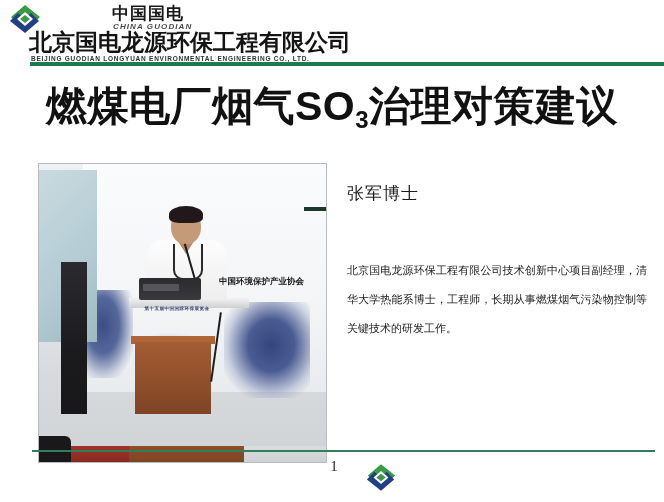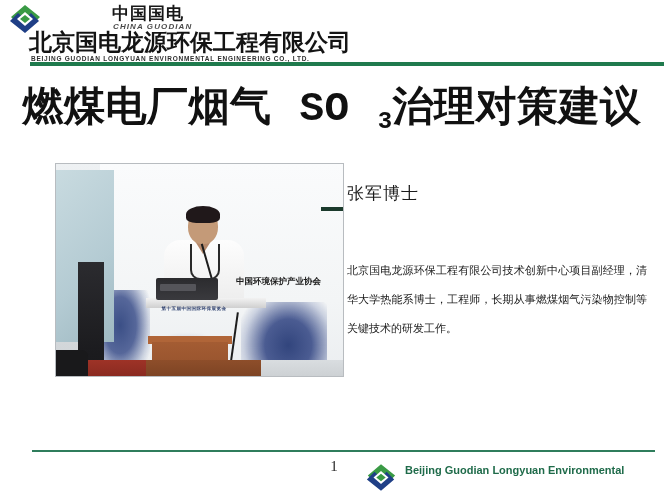--- a/index.html
+++ b/index.html
@@ -90,30 +90,29 @@
     white-space: nowrap;
   }
   .slide-title .sub {
     font-size: 24px;
     vertical-align: baseline;
     position: relative;
     top: 8px;
     font-weight: bold;
   }
   .slide-title .lat {
-    font-family: Liberation Mono, monospace;
-    font-weight: bold;
-    margin-left: 28px;
+    font-family: Liberation Sans, sans-serif;
+    font-weight: bold;
   }
 
   
   .photo {
     position: absolute;
-    left: 55px; top: 163px;
-    width: 289px; height: 214px;
+    left: 38px; top: 163px;
+    width: 289px; height: 300px;
     overflow: hidden;
     background: #c9ccd0;
     border: 1px solid #b8bcc0;
     box-sizing: border-box;
   }
   .photo .ph-wall {
     position: absolute; inset: 0;
     background: linear-gradient(180deg,#eef1f3 0%, #e6e9ec 34%, #dfe3e6 55%, #d6dadd 72%, #cfd3d6 100%);
   }
   .photo .ph-screen {
@@ -417,14 +416,13 @@
 <span class="footer-logo">
   <svg width="32" height="29" viewBox="0 0 34 30" xmlns="http://www.w3.org/2000/svg">
     <path d="M17 1 L32 13 L24 21 L17 15 L11 21 L3 13 Z" fill="#3a9a45"></path>
     <path d="M17 29 L2 17 L10 9 L17 15 L23 9 L31 17 Z" fill="#1f3f86"></path>
     <path d="M17 8 L25 15 L17 22 L9 15 Z" fill="#ffffff"></path>
     <path d="M17 11 L22 15 L17 19 L12 15 Z" fill="#3a9a45"></path>
   </svg>
 </span>
 
 <div class="footer-text">
-  <div>Beijing Guodian Longyuan Environmental</div>
 </div>
 
 </body></html>

